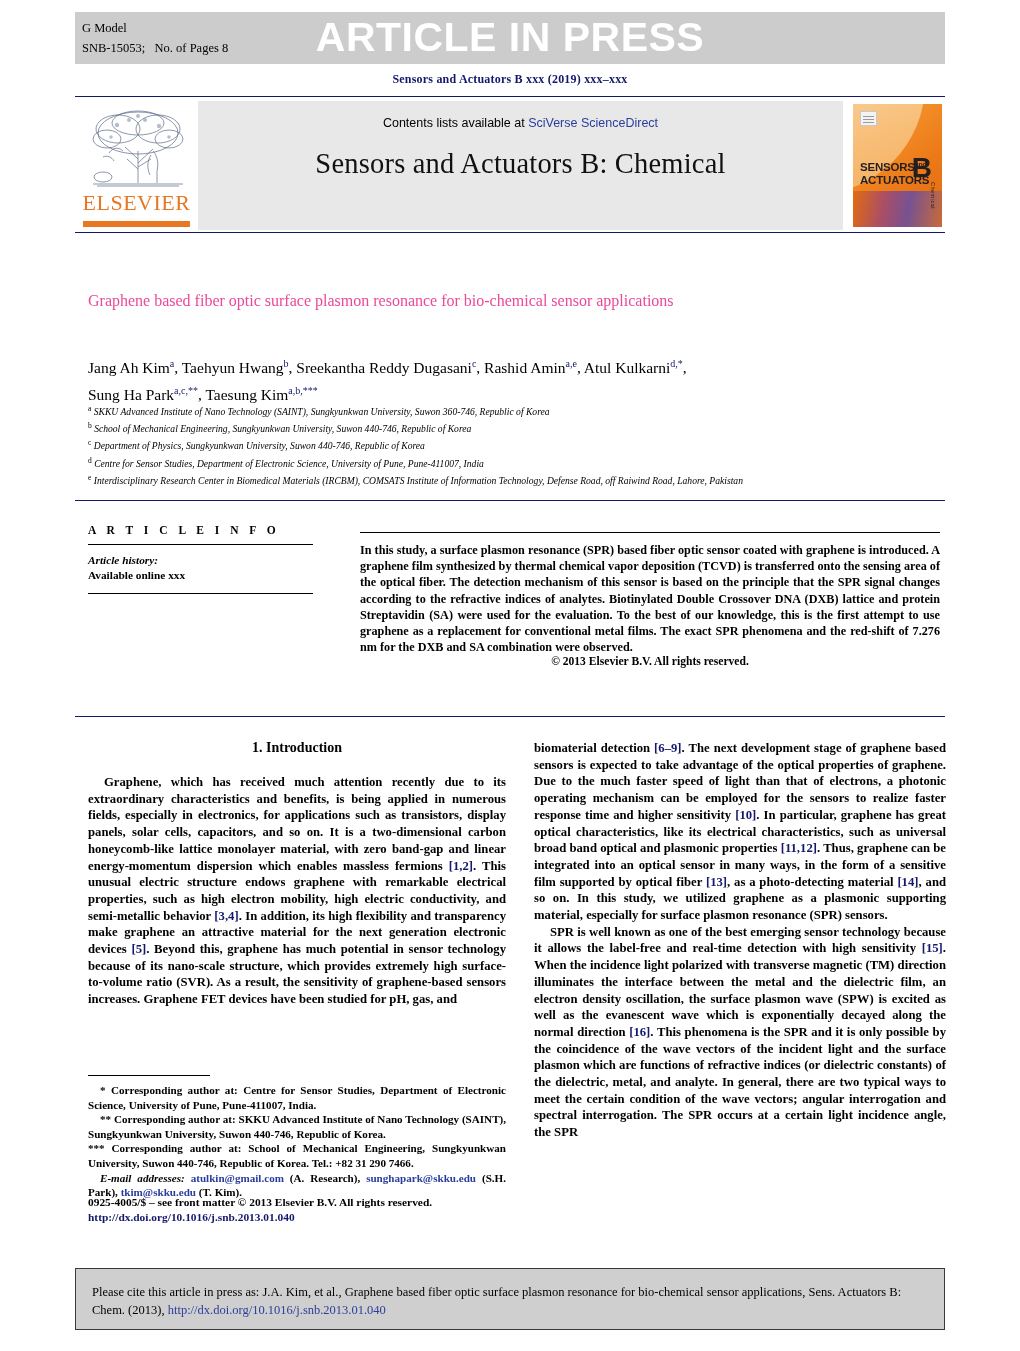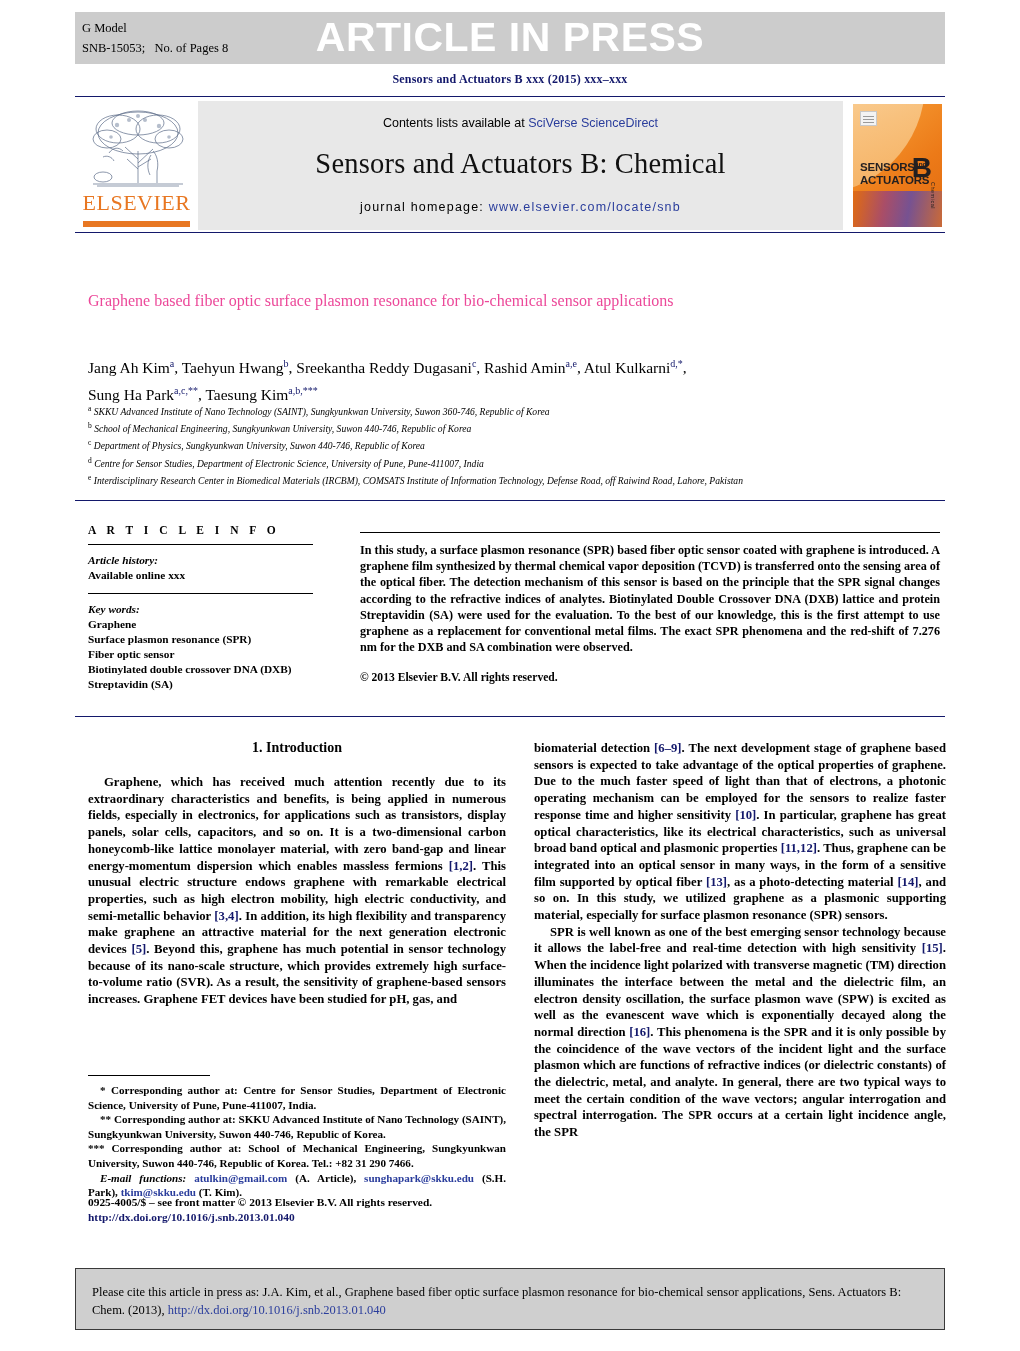--- a/index.html
+++ b/index.html
@@ -224,22 +224,21 @@
   .info-block .lead { font-style: italic; }
   .abs-text {
     margin-top: 9px;
     font-family: "Liberation Serif", serif;
     font-size: 12.2px;
     line-height: 16.2px;
     text-align: justify;
     font-weight: bold;
   }
   .abs-copy {
-    margin-top: 16px;
-    text-align: left;
+    text-align: center;
     font-family: "Liberation Serif", serif;
     font-size: 11.6px;
     font-weight: bold;
   }
 
   .rule-body {
     position: absolute; left: 75px; top: 716px; width: 870px;
     border-top: 1.6px solid #13186b;
   }
 
@@ -314,21 +313,21 @@
 <body>
 
 <div class="banner">
   <div class="banner-title">ARTICLE IN PRESS</div>
 </div>
 <div class="gmodel">
   <div>G Model</div>
   <div class="l2">SNB-15053;   No. of Pages 8</div>
 </div>
 
-<div class="journal-ref">Sensors and Actuators B xxx (2015) xxx–xxx</div>
+<div class="journal-ref">Sensors and Actuators B xxx (2019) xxx–xxx</div>
 
 <div class="rule-top"></div>
 
 <div class="masthead">
 
   <div class="elsevier-box">
     <svg class="tree-svg" width="107" height="85" viewBox="0 0 107 85">
       <g stroke="#5a6a86" stroke-width="0.7" fill="none">
         <ellipse cx="55" cy="26" rx="40" ry="21"></ellipse>
         <ellipse cx="35" cy="22" rx="22" ry="14"></ellipse>
@@ -358,23 +357,20 @@
     </svg>
     <div class="elsevier-word">ELSEVIER</div>
     <div class="elsevier-bar"></div>
   </div>
 
   <div class="center-band">
     <div class="contents-line">
       <span>Contents lists available at </span><a href="#">SciVerse ScienceDirect</a>
     </div>
     <div class="journal-name">Sensors and Actuators B: Chemical</div>
-    <div class="homepage-line">
-      <span>journal homepage: </span><span class="url">www.elsevier.com/locate/snb</span>
-    </div>
   </div>
 
   <div class="cover">
     <div class="cover-inner">
       <div class="cover-arc"></div>
       <div class="cover-bottom"></div>
       <div class="cover-logo"></div>
       <div class="cover-t1">
         <span>SENSORS</span><span class="cover-and">and</span>
       </div>
@@ -405,28 +401,20 @@
 <div class="rule-info"></div>
 
 <div class="info-col">
   <div class="sec-head">A R T I C L E   I N F O</div>
   <div class="hr-thin"></div>
   <div class="info-block">
     <div class="lead">Article history:</div>
     <div>Available online xxx</div>
   </div>
   <div class="hr-thick"></div>
-  <div class="info-block">
-    <div class="lead">Key words:</div>
-    <div>Graphene</div>
-    <div>Surface plasmon resonance (SPR)</div>
-    <div>Fiber optic sensor</div>
-    <div>Biotinylated double crossover DNA (DXB)</div>
-    <div>Streptavidin (SA)</div>
-  </div>
 </div>
 
 <div class="abs-col">
   <div class="hr-thin"></div>
   <div class="abs-text">In this study, a surface plasmon resonance (SPR) based fiber optic sensor coated with graphene is introduced. A graphene film synthesized by thermal chemical vapor deposition (TCVD) is transferred onto the sensing area of the optical fiber. The detection mechanism of this sensor is based on the principle that the SPR signal changes according to the refractive indices of analytes. Biotinylated Double Crossover DNA (DXB) lattice and protein Streptavidin (SA) were used for the evaluation. To the best of our knowledge, this is the first attempt to use graphene as a replacement for conventional metal films. The exact SPR phenomena and the red-shift of 7.276 nm for the DXB and SA combination were observed.</div>
   <div class="abs-copy">© 2013 Elsevier B.V. All rights reserved.</div>
 </div>
 
 <div class="rule-body"></div>
 
@@ -439,22 +427,22 @@
   <div class="body-p cont">biomaterial detection <span class="ref">[6–9]</span>. The next development stage of graphene based sensors is expected to take advantage of the optical properties of graphene. Due to the much faster speed of light than that of electrons, a photonic operating mechanism can be employed for the sensors to realize faster response time and higher sensitivity <span class="ref">[10]</span>. In particular, graphene has great optical characteristics, like its electrical characteristics, such as universal broad band optical and plasmonic properties <span class="ref">[11,12]</span>. Thus, graphene can be integrated into an optical sensor in many ways, in the form of a sensitive film supported by optical fiber <span class="ref">[13]</span>, as a photo-detecting material <span class="ref">[14]</span>, and so on. In this study, we utilized graphene as a plasmonic supporting material, especially for surface plasmon resonance (SPR) sensors.</div>
   <div class="body-p">SPR is well known as one of the best emerging sensor technology because it allows the label-free and real-time detection with high sensitivity <span class="ref">[15]</span>. When the incidence light polarized with transverse magnetic (TM) direction illuminates the interface between the metal and the dielectric film, an electron density oscillation, the surface plasmon wave (SPW) is excited as well as the evanescent wave which is exponentially decayed along the normal direction <span class="ref">[16]</span>. This phenomena is the SPR and it is only possible by the coincidence of the wave vectors of the incident light and the surface plasmon which are functions of refractive indices (or dielectric constants) of the dielectric, metal, and analyte. In general, there are two typical ways to meet the certain condition of the wave vectors; angular interrogation and spectral interrogation. The SPR occurs at a certain light incidence angle, the SPR</div>
 </div>
 
 <div class="foot-rule"></div>
 <div class="footnotes">
   <div class="ind">* Corresponding author at: Centre for Sensor Studies, Department of Electronic Science, University of Pune, Pune-411007, India.</div>
   <div class="ind">** Corresponding author at: SKKU Advanced Institute of Nano Technology (SAINT), Sungkyunkwan University, Suwon 440-746, Republic of Korea.</div>
   <div>*** Corresponding author at: School of Mechanical Engineering, Sungkyunkwan University, Suwon 440-746, Republic of Korea. Tel.: +82 31 290 7466.</div>
   <div class="ind">
-    <span class="em">E-mail functions:</span>
-    <a href="#">atulkin@gmail.com</a><span> (A. Article), </span><a href="#">sunghapark@skku.edu</a><span> (S.H. Park), </span><a href="#">tkim@skku.edu</a><span> (T. Kim).</span>
+    <span class="em">E-mail addresses:</span>
+    <a href="#">atulkin@gmail.com</a><span> (A. Research), </span><a href="#">sunghapark@skku.edu</a><span> (S.H. Park), </span><a href="#">tkim@skku.edu</a><span> (T. Kim).</span>
   </div>
 </div>
 
 <div class="frontmatter">
   <div>0925-4005/$ – see front matter © 2013 Elsevier B.V. All rights reserved.</div>
   <div class="doi">http://dx.doi.org/10.1016/j.snb.2013.01.040</div>
 </div>
 
 <div class="cite-box">
   <div class="cite-text">

